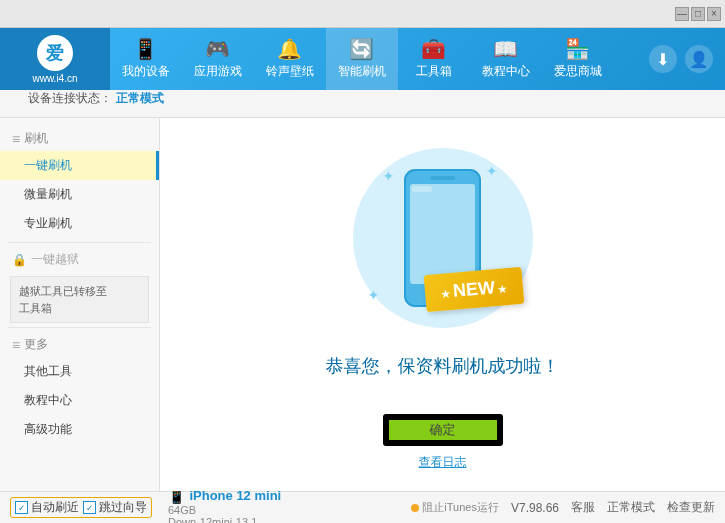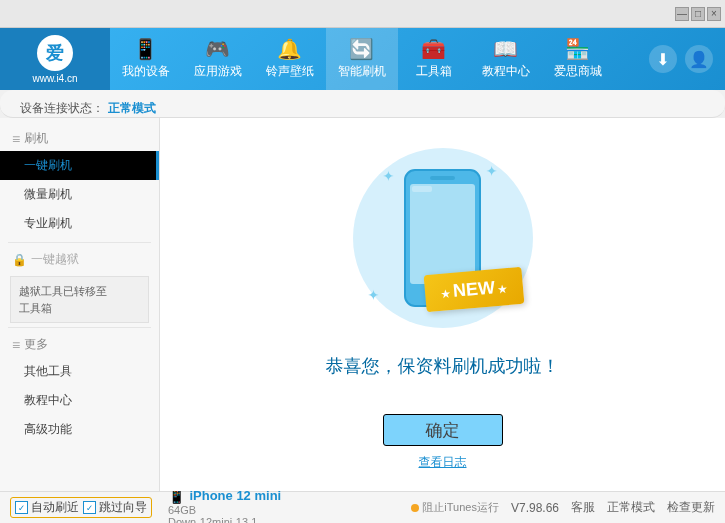--- a/index.html
+++ b/index.html
@@ -121,25 +121,24 @@
       font-size: 16px;
     }
 
     
     .status-bar {
       width: 100%;
       height: 28px;
       background: #f5f5f5;
       border-bottom: 1px solid #ddd;
       display: flex;
-      align-items: flex-end;
-      padding: 0 20px;
+      align-items: flex-start;
+      padding: 0 28px;
       font-size: 12px;
       color: #555;
-      border-radius: 13px;
     }
     .status-label { color: #555; }
     .status-value { color: #1a8fd1; font-weight: bold; margin-left: 4px; }
 
     
     .main-layout {
       display: flex;
       width: 100%;
       height: calc(523px - 28px - 62px - 28px - 32px);
     }
@@ -166,21 +165,21 @@
       font-size: 14px;
     }
     .sidebar-item {
       padding: 6px 16px 6px 24px;
       cursor: pointer;
       color: #444;
       font-size: 12px;
       white-space: nowrap;
     }
     .sidebar-item.active {
-      background: #000000;
+      background: #fef9c3;
       color: #1a8fd1;
       border-right: 3px solid #1a8fd1;
     }
     .sidebar-divider {
       height: 1px;
       background: #e5e5e5;
       margin: 4px 8px;
     }
     .sidebar-disabled {
       padding: 4px 12px;
@@ -271,25 +270,25 @@
 
     .success-text {
       font-size: 18px;
       color: #0369a1;
       margin-bottom: 36px;
       font-weight: normal;
     }
     .confirm-btn {
       width: 120px;
       height: 32px;
-      border: 1px solid #000000;
-      background: #7dd3fc;
+      border: 6px solid #000000;
+      background: #84cc16;
       border-radius: 3px;
       cursor: pointer;
-      font-size: 17px;
+      font-size: 13px;
       color: #444;
       display: flex;
       align-items: center;
       justify-content: center;
       margin-bottom: 8px;
     }
     .view-log {
       font-size: 12px;
       color: #1a8fd1;
       cursor: pointer;

